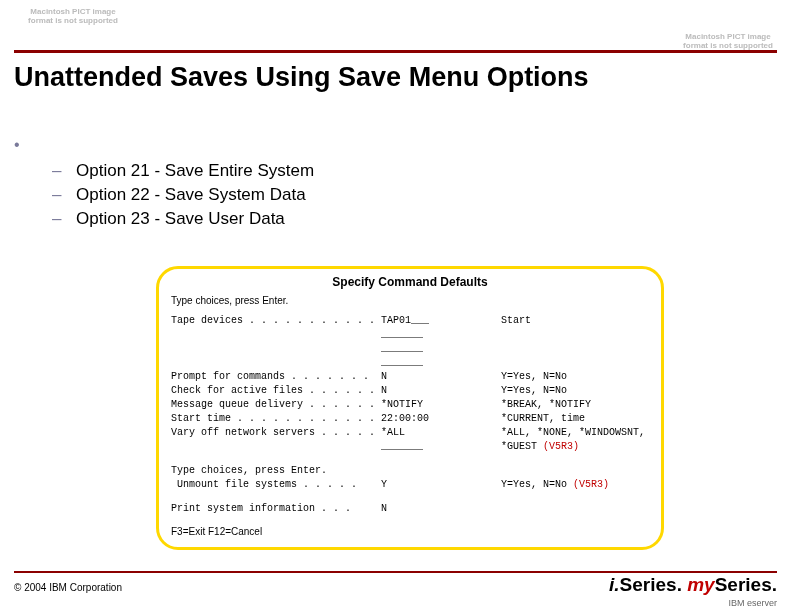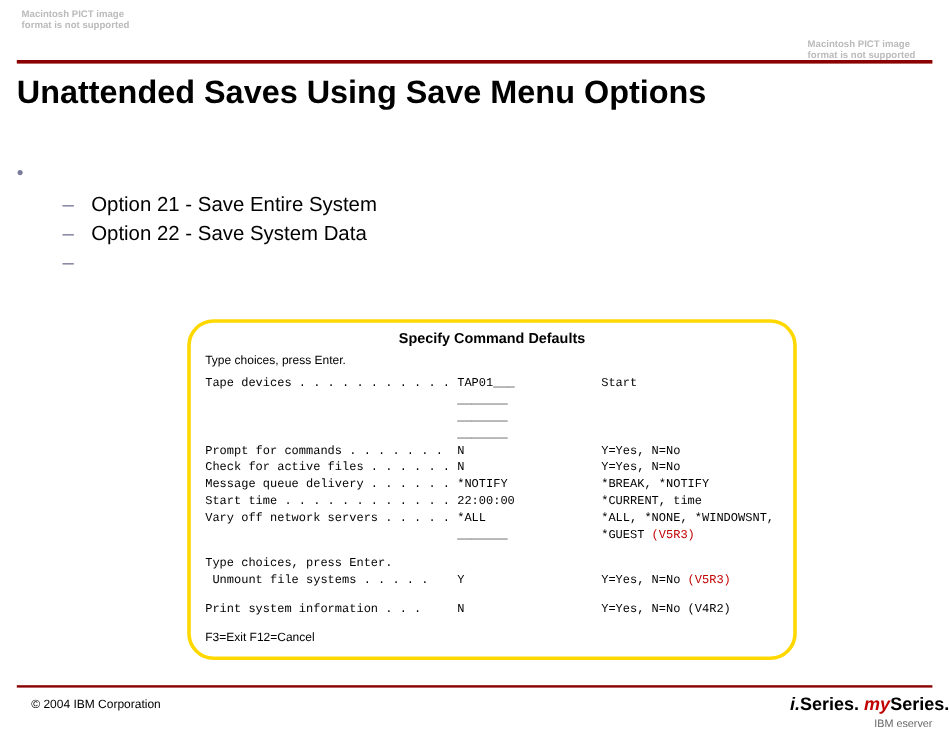--- a/index.html
+++ b/index.html
@@ -10,20 +10,21 @@
     width: 791px;
     height: 609px;
     position: relative;
     overflow: hidden;
   }
   .placeholder-img {
     font-family: Arial, sans-serif;
     font-size: 8px;
     font-weight: bold;
     color: #bbb;
+    text-align: center;
     line-height: 1.1;
     position: absolute;
   }
   .ph-top-left { top: 8px; left: 18px; width: 110px; }
   .ph-top-right { top: 33px; right: 8px; width: 110px; }
   .top-rule {
     position: absolute;
     top: 50px;
     left: 14px;
     right: 14px;
@@ -105,28 +106,28 @@
     position: absolute;
     bottom: 36px;
     left: 14px;
     right: 14px;
     height: 2px;
     background: #8b0000;
   }
   .copyright {
     position: absolute;
     bottom: 16px;
-    left: 26px;
+    left: 14px;
     font-size: 10px;
   }
   .brand {
     position: absolute;
     bottom: 13px;
-    right: 0;
-    font-size: 15px;
+    right: 14px;
+    font-size: 19px;
     font-weight: bold;
     font-style: italic;
   }
   .brand .i { font-style: italic; font-weight: bold; }
   .brand .s { font-style: normal; }
   .brand .my { color: #c00000; }
   .eserver {
     position: absolute;
     bottom: 1px;
     right: 14px;
@@ -156,20 +157,21 @@
     <div class="sub-item">
       <div class="sub-dash">–</div>
       <div>Option 21 - Save Entire System</div>
     </div>
     <div class="sub-item">
       <div class="sub-dash">–</div>
       <div>Option 22 - Save System Data</div>
     </div>
     <div class="sub-item">
       <div class="sub-dash">–</div>
+      <div>Option 23 - Save User Data</div>
     </div>
   </div>
 </div>
 
 <div class="panel-wrap">
   <div class="panel">
     <div class="panel-title">Specify Command Defaults</div>
     <div class="panel-instr">Type choices, press Enter.</div>
 
     <div class="panel-grid">
@@ -204,21 +206,20 @@
  Unmount file systems . . . . .</div>
       <div class="col2">
 Y</div>
       <div class="col3"><span style="white-space:pre;">
 Y=Yes, N=No </span><span class="red">(V5R3)</span></div>
 
       <div class="spacer"></div>
 
       <div class="col1">Print system information . . .</div>
       <div class="col2">N</div>
-      <div class="col3">Y=Yes, N=No (V4R2)</div>
     </div>
 
     <div style="height:10px;"></div>
     <div class="panel-instr" style="margin-bottom:0;">F3=Exit  F12=Cancel</div>
   </div>
 </div>
 
 <div class="bottom-rule"></div>
 <div class="copyright">© 2004 IBM Corporation</div>
 <div class="brand">

